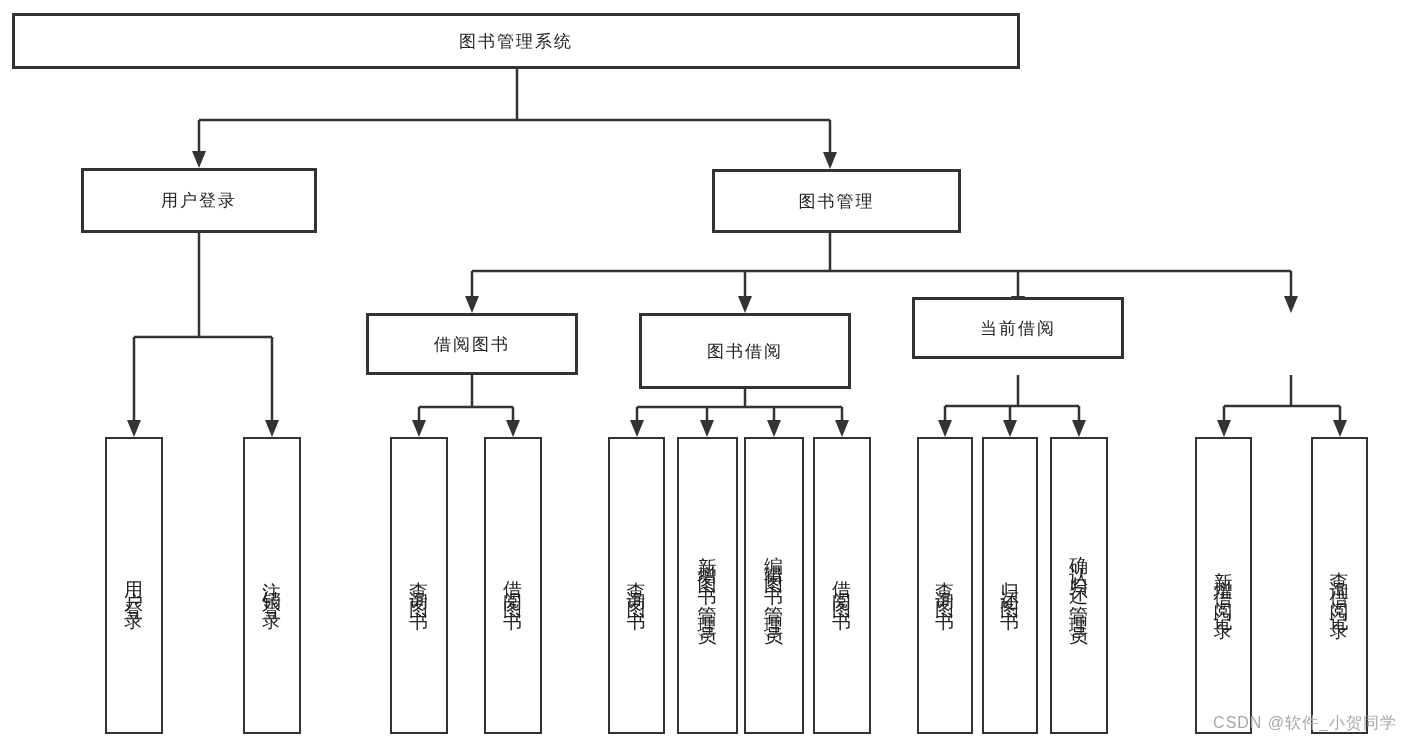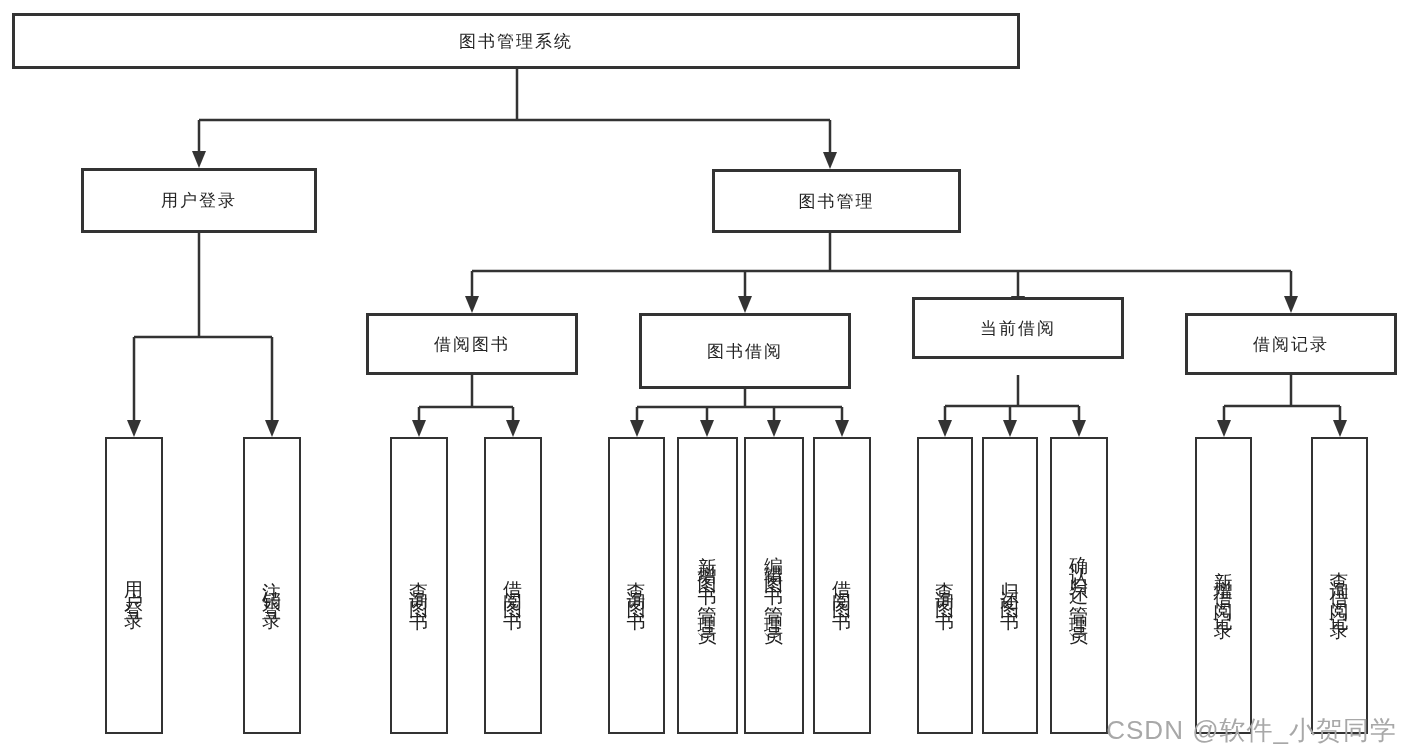--- a/index.html
+++ b/index.html
@@ -18,21 +18,21 @@
   .vbox{
     position:absolute;box-sizing:border-box;border:2.5px solid #333333;background:#ffffff;
     display:flex;align-items:center;justify-content:center;z-index:2;
   }
   .vlabel{
     writing-mode:vertical-rl;text-orientation:mixed;
     font-size:19px;color:#222222;letter-spacing:10px;line-height:1;white-space:nowrap;
   }
   .watermark{
     position:absolute;top:713px;right:8px;z-index:3;
-    font-size:26px;color:#a8a8a8;letter-spacing:1px;white-space:nowrap;
+    font-size:16px;color:#a8a8a8;letter-spacing:1px;white-space:nowrap;
   }
 </style>
 </head>
 <body>
 
 <div id="canvas">
 
   <svg id="connectors" viewBox="0 0 1405 747" xmlns="http://www.w3.org/2000/svg">
     <g stroke="#333333" stroke-width="2.5" fill="none">
       <g>
@@ -93,23 +93,20 @@
 
   <div class="hbox" style="left:366px;top:313px;width:212px;height:62px">
     <span class="hlabel">借阅图书</span>
   </div>
   <div class="hbox" style="left:639px;top:313px;width:212px;height:76px">
     <span class="hlabel">图书借阅</span>
   </div>
   <div class="hbox" style="left:912px;top:297px;width:212px;height:62px">
     <span class="hlabel">当前借阅</span>
   </div>
-  <div class="hbox" style="left:1185px;top:313px;width:212px;height:62px">
-    <span class="hlabel">借阅记录</span>
-  </div>
 
   <div class="vbox" style="left:105px;top:437px;width:58px;height:297px">
     <span class="vlabel">用户登录</span>
   </div>
   <div class="vbox" style="left:243px;top:437px;width:58px;height:297px">
     <span class="vlabel">注销登录</span>
   </div>
 
   <div class="vbox" style="left:390px;top:437px;width:58px;height:297px">
     <span class="vlabel">查询图书</span>

